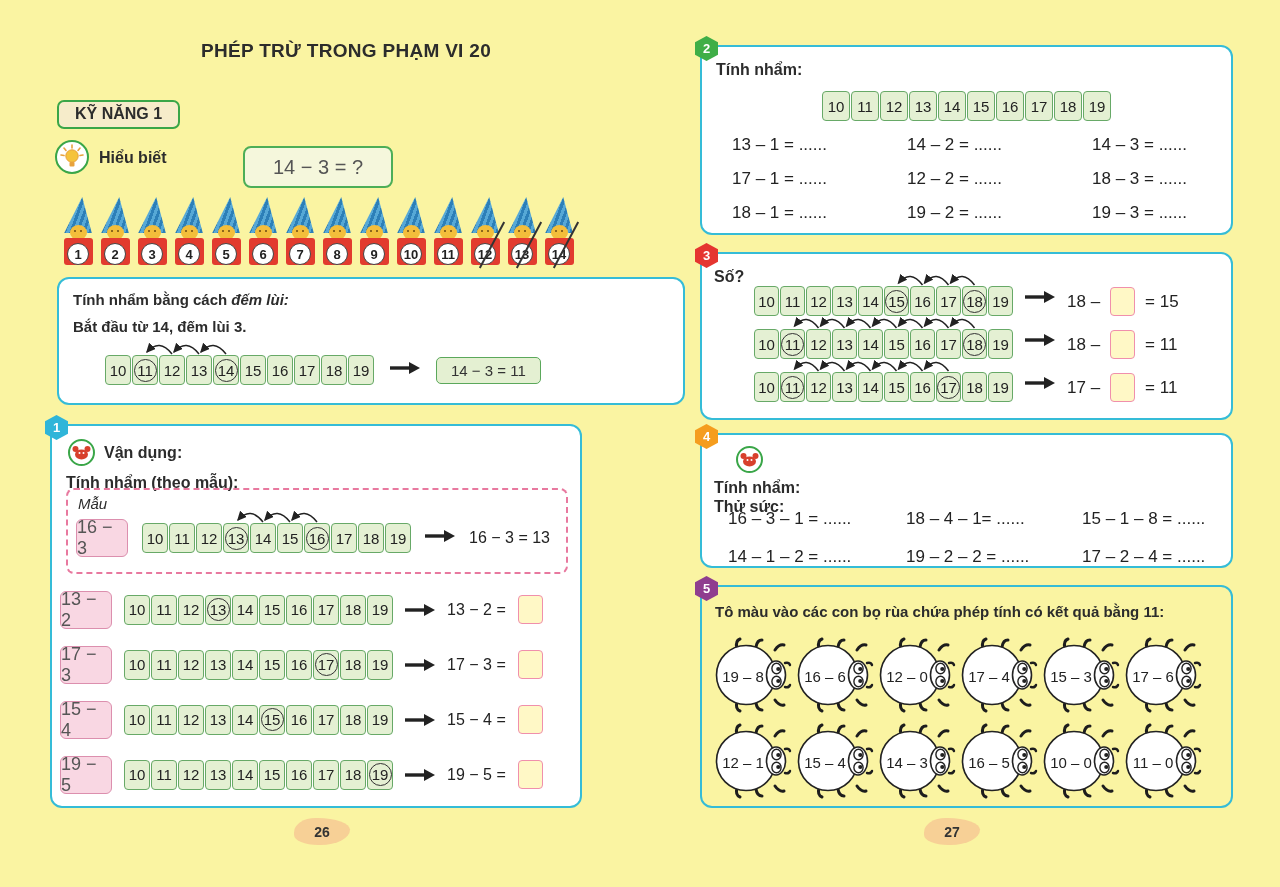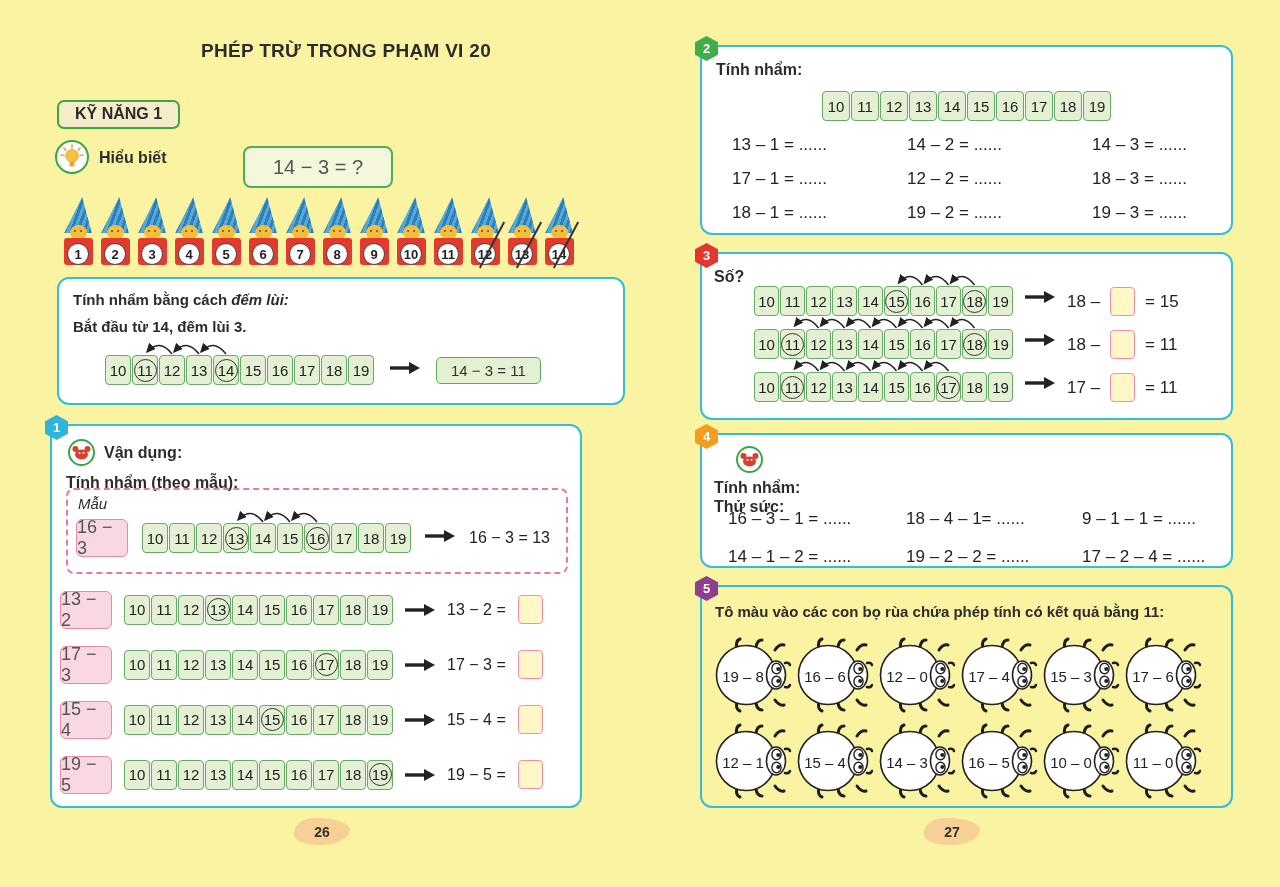--- a/index.html
+++ b/index.html
@@ -210,21 +210,21 @@
     </div>
     <div class="gnome">
       <div class="hat"></div>
       <div class="face"></div>
       <div class="body"></div>
       <div class="num">14</div>
       <div class="cross"></div>
     </div>
   </div>
 
-<div class="panel" style="left:57px; top:277px; width:568px; height:128px;">
+<div class="panel" style="left:57px; top:277px; width:628px; height:128px;">
   <div class="abs" style="left:14px; top:12px; font-weight:bold; font-size:15px;">
     <span>Tính nhẩm bằng cách </span><i>đếm lùi:</i>
   </div>
   <div class="abs" style="left:14px; top:39px; font-weight:bold; font-size:15px;">Bắt đầu từ 14, đếm lùi 3.</div>
   <div class="abs" style="left:46px; top:76px; display:flex; align-items:center; gap:16px;">
     <div class="strip" id="cb-strip" style="--cw:26px;">
         <div class="cell">
           <span>10</span>
         </div>
         <div class="cell">
@@ -716,21 +716,21 @@
         <circle cx="7.5" cy="8" r="1" fill="#fff"></circle>
           <circle cx="11.5" cy="8" r="1" fill="#fff"></circle>
       </svg>
     </span>
     <span class="h-bold">Thử sức:</span>
   </div>
   <div class="abs h-bold" style="left:12px; top:44px;">Tính nhẩm:</div>
   <div class="abs" id="ex4-grid" style="left:26px; right:10px; top:74px; display:grid; grid-template-columns:178px 176px 1fr; row-gap:18px;">
       <span class="eq">16 – 3 – 1 = ......</span>
       <span class="eq">18 – 4 – 1= ......</span>
-      <span class="eq">9 – 1 – 1 = ......</span>
+      <span class="eq">15 – 1 – 8 = ......</span>
       <span class="eq">14 – 1 – 2 = ......</span>
       <span class="eq">19 – 2 – 2 = ......</span>
       <span class="eq">17 – 2 – 4 = ......</span>
     </div>
 </div>
 
 <div class="panel tinted" style="left:700px; top:585px; width:533px; height:223px;">
   <div class="hexbadge" style="background:#8f3e8f;">5</div>
   <div class="abs h-bold" style="left:13px; top:16px; font-size:15px;">Tô màu vào các con bọ rùa chứa phép tính có kết quả bằng 11:</div>
   <div class="bugs-grid" id="bugs">

